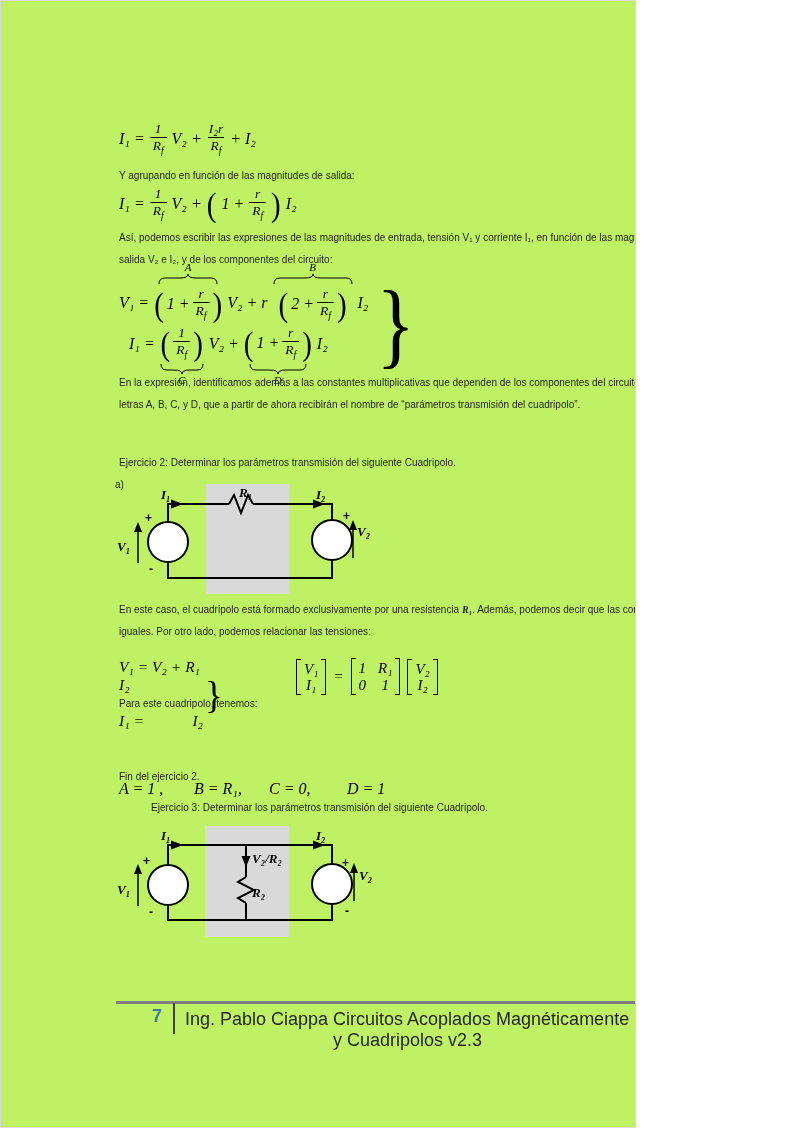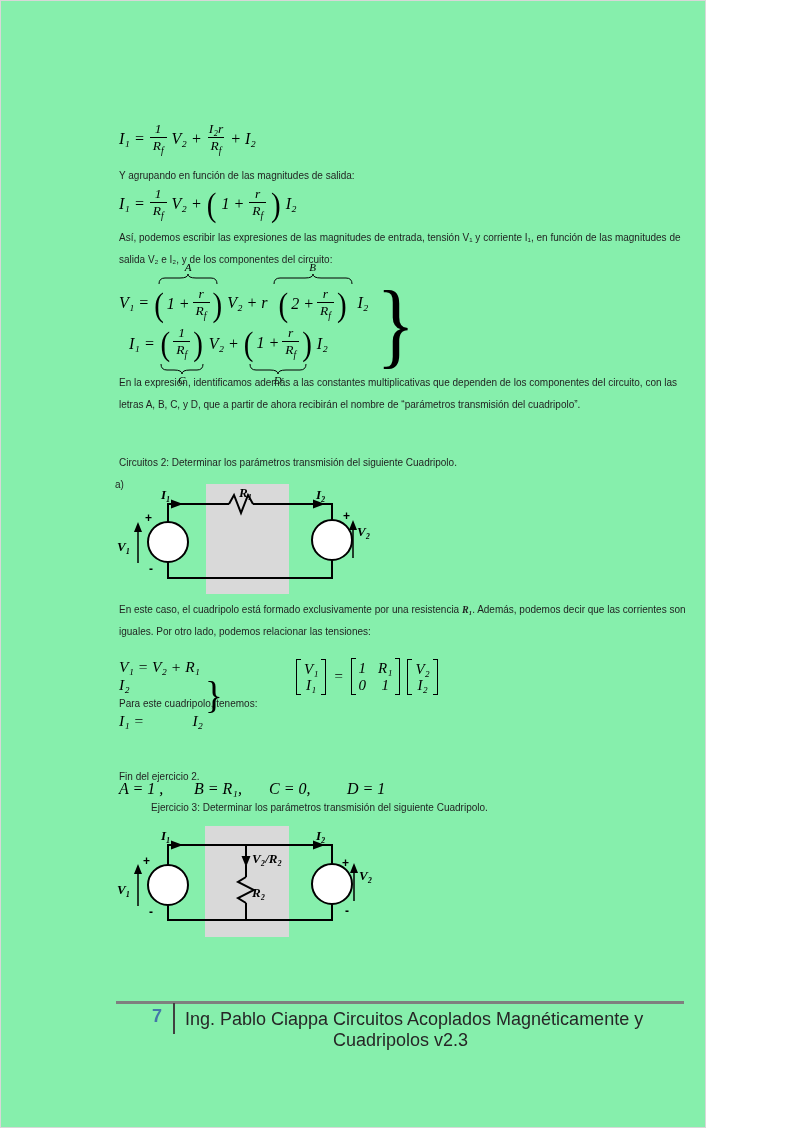--- a/index.html
+++ b/index.html
@@ -1,17 +1,17 @@
 <!DOCTYPE html>
 <html><head>
 <meta charset="utf-8">
 <style>
   html,body { margin:0; padding:0; background:#fff; }
   .page {
-    position:relative; width:706px; height:1128px; background:#86efac;
+    position:relative; width:636px; height:1128px; background:#bef264;
     border:1px solid #d8d8d8; box-sizing:border-box;
     font-family:"Liberation Sans", sans-serif; color:#1f1f1f; overflow:hidden;
   }
   .abs { position:absolute; }
   .body-text { font-size:10px; line-height:21.5px; }
   .math { font-family:"Liberation Serif", serif; font-style:italic; font-size:16px; color:#000; }
   .mrow { display:inline-flex; align-items:center; gap:5px; }
   .frac { display:inline-flex; flex-direction:column; align-items:center; font-size:13.5px; line-height:1.2; }
   .frac .den { border-top:1px solid #000; padding:0 3px; }
   .frac .num { padding:0 2px; }
@@ -158,21 +158,21 @@
           <span class="ob-label">D</span>
         </span>
         <span class="plain">I₂</span>
       </div>
     </div>
     <span class="brace-big">}</span>
   </div>
 
   <div class="abs body-text" style="left:118px; top:371px; width:582px;">En la expresión, identificamos además a las constantes multiplicativas que dependen de los componentes del circuito, con las letras A, B, C, y D, que a partir de ahora recibirán el nombre de “parámetros transmisión del cuadripolo”.</div>
 
-  <div class="abs body-text" style="left:118px; top:451px;">Circuitos 2: Determinar los parámetros transmisión del siguiente Cuadripolo.</div>
+  <div class="abs body-text" style="left:118px; top:451px;">Ejercicio 2: Determinar los parámetros transmisión del siguiente Cuadripolo.</div>
 
   <div class="abs body-text" style="left:114px; top:473px;">a)</div>
 
   <svg class="abs" style="left:110px; top:480px;" width="270" height="118" viewBox="0 0 270 118">
     <rect x="95" y="3" width="83" height="110" fill="#d9d9d9"></rect>
     <path d="M57 41 L57 23 L118 23" fill="none" stroke="#000" stroke-width="2"></path>
     <path d="M118 23 L123 14 L130 32 L137 14 L142 23" fill="none" stroke="#000" stroke-width="2"></path>
     <path d="M142 23 L221 23 L221 39" fill="none" stroke="#000" stroke-width="2"></path>
     <path d="M57 81 L57 97 L221 97 L221 79" fill="none" stroke="#000" stroke-width="2"></path>
     <circle cx="57" cy="61" r="20" fill="#fff" stroke="#000" stroke-width="2"></circle>

